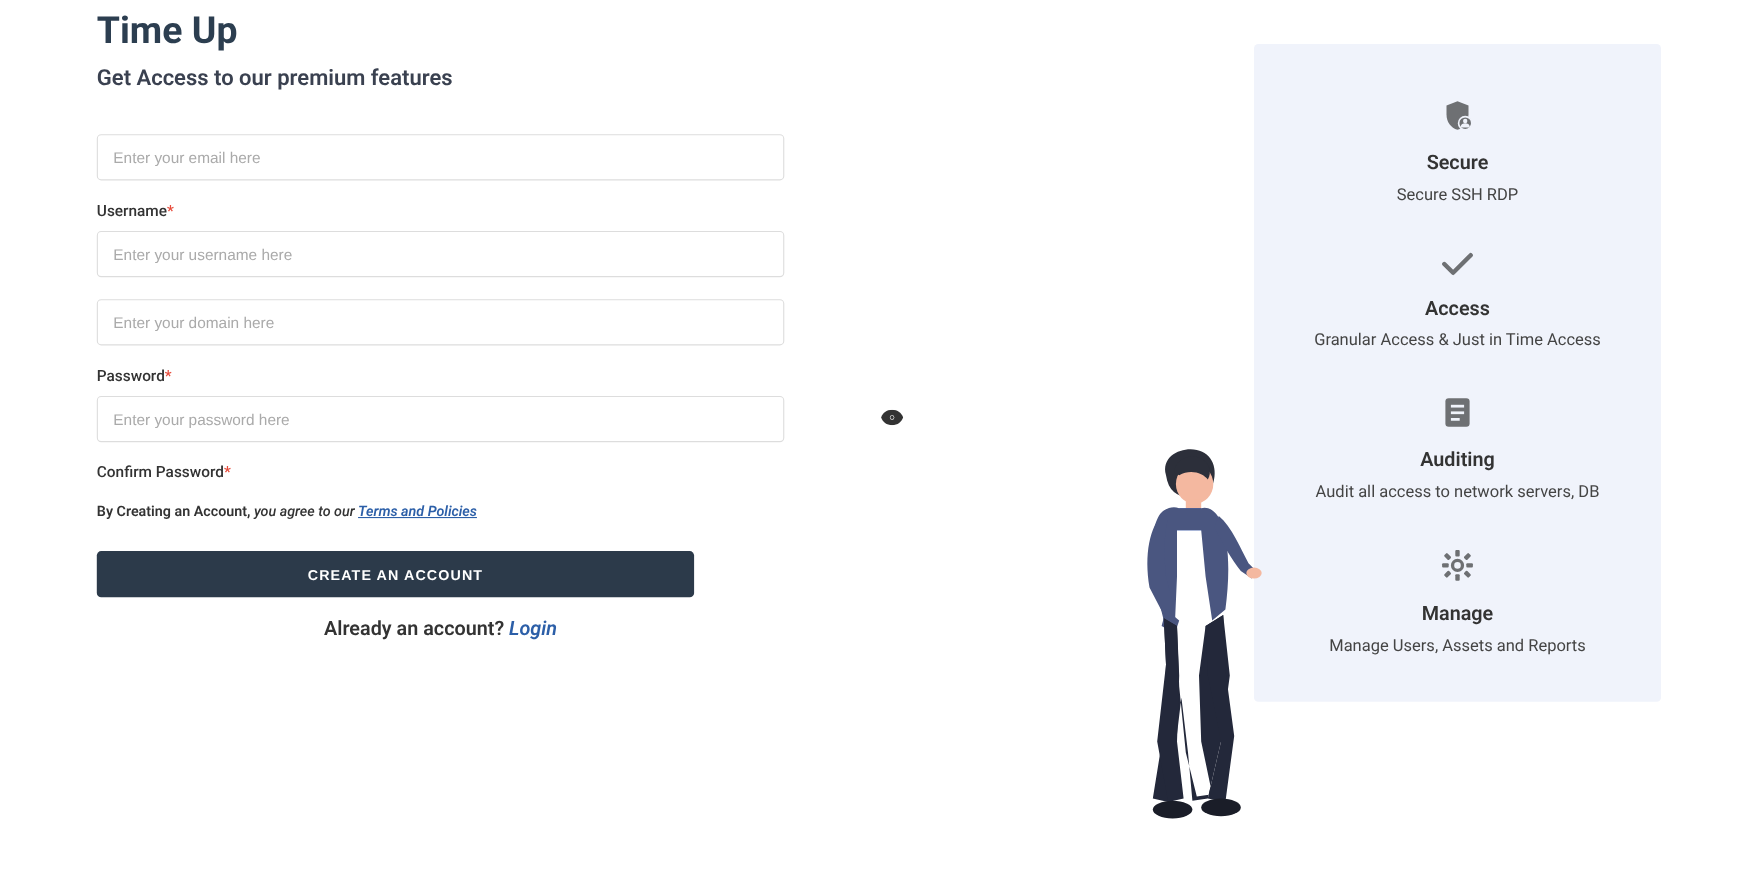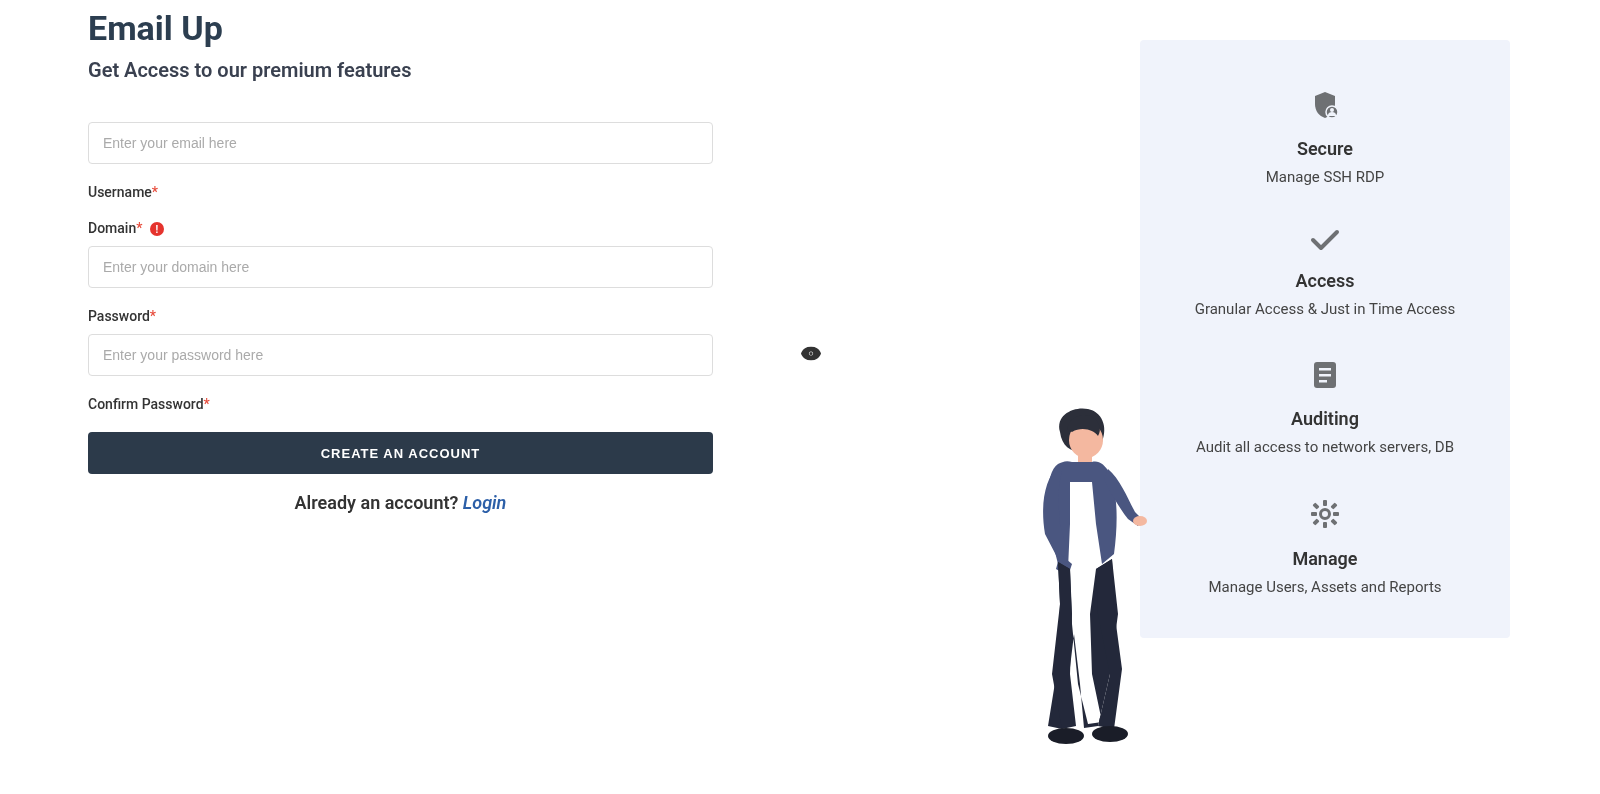--- a/index.html
+++ b/index.html
@@ -96,21 +96,21 @@
     .agreement-text em {
       font-weight: 500;
     }
     .terms-link {
       color: #2c5fa8;
       text-decoration: underline;
       font-style: italic;
       font-weight: 600;
     }
     .submit-btn {
-      width: 625px;
+      width: 543px;
       height: 42px;
       background: #2c3a4a;
       color: white;
       border: none;
       border-radius: 4px;
       font-size: 13px;
       font-weight: 600;
       letter-spacing: 1px;
       cursor: pointer;
     }
@@ -167,38 +167,35 @@
       font-size: 15px;
       color: #444;
       line-height: 1.4;
     }
   </style>
 </head>
 <body>
 
 <div class="container">
   <div class="form-section">
-    <h1 class="page-title">Email Up</h1>
+    <h1 class="page-title">Time Up</h1>
     <h2 class="page-subtitle">Get Access to our premium features</h2>
 
     <div class="form-group">
       <input type="email" class="form-input" placeholder="Enter your email here" style="">
     </div>
 
     <div class="form-group">
       <label class="form-label">
         <span>Username</span><span class="required">*</span>
       </label>
-    </div>
-
-    <div class="form-group">
-      <label class="form-label">
-        <span>Domain</span><span class="required">*</span>
-        <span class="warning-icon">!</span>
-      </label>
+      <input type="text" class="form-input" placeholder="Enter your username here" style="">
+    </div>
+
+    <div class="form-group">
       <input type="text" class="form-input" placeholder="Enter your domain here" style="">
     </div>
 
     <div class="form-group">
       <label class="form-label">
         <span>Password</span><span class="required">*</span>
       </label>
       <div class="input-wrapper">
         <input type="password" class="form-input" placeholder="Enter your password here" style="">
         <span class="eye-icon">
@@ -211,41 +208,44 @@
         </span>
       </div>
     </div>
 
     <div class="form-group">
       <label class="form-label">
         <span>Confirm Password</span><span class="required">*</span>
       </label>
     </div>
 
+    <p class="agreement-text">
+      <span>By Creating an Account, </span><em>you agree to our </em><a href="#" class="terms-link">Terms and Policies</a>
+    </p>
 
     <button class="submit-btn">CREATE AN ACCOUNT</button>
 
     <p class="login-prompt">
       <span>Already an account? </span><a class="login-link">Login</a>
     </p>
   </div>
 
   <div class="right-section">
     <div class="features-panel">
       <div class="feature-item">
         <div class="feature-icon">
           <svg width="30" height="30" viewBox="0 0 30 30" fill="#6e7073">
             <path d="M15 2 L5 6 L5 14 C5 21 9 26 15 28 C21 26 25 21 25 14 L25 6 Z"></path>
             <circle cx="22" cy="22" r="6" fill="#6e7073" stroke="#f0f3fb" stroke-width="1.5"></circle>
             <circle cx="22" cy="20" r="2" fill="#f0f3fb"></circle>
             <path d="M18 25 C18 23 20 22 22 22 C24 22 26 23 26 25 L26 26 L18 26 Z" fill="#f0f3fb"></path>
           </svg>
         </div>
         <div class="feature-title">Secure</div>
-        <div class="feature-desc">Manage SSH RDP</div>
+        <div class="feature-desc">Secure SSH RDP</div>
       </div>
 
       <div class="feature-item">
         <div class="feature-icon">
           <svg width="32" height="24" viewBox="0 0 32 24" fill="none">
             <path d="M4 12 L12 20 L28 4" stroke="#6e7073" stroke-width="4" stroke-linecap="round" stroke-linejoin="round"></path>
           </svg>
         </div>
         <div class="feature-title">Access</div>
         <div class="feature-desc">Granular Access &amp; Just in Time Access</div>

